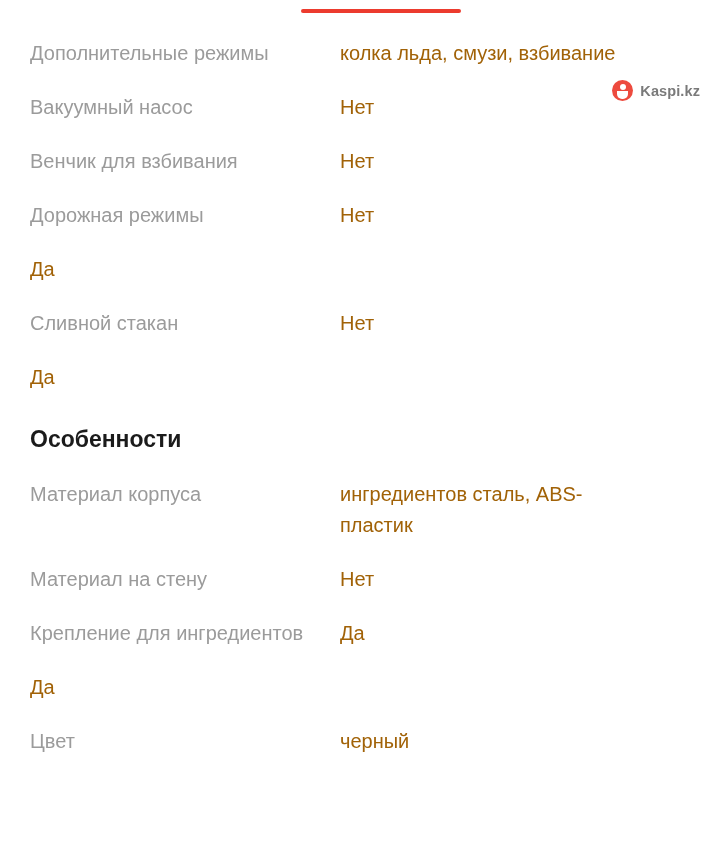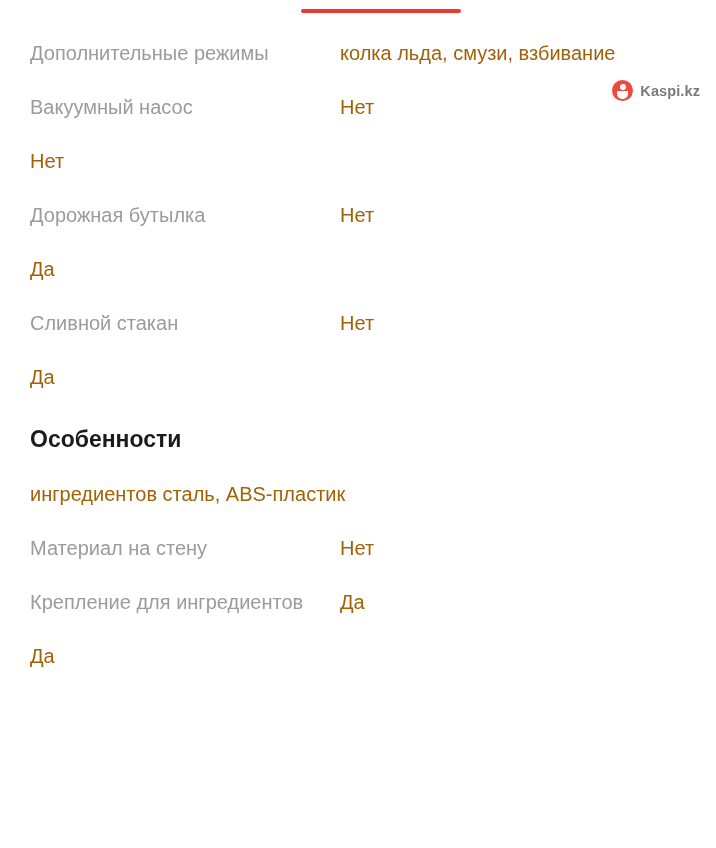--- a/index.html
+++ b/index.html
@@ -139,56 +139,62 @@
       <div class="spec-name">Дополнительные режимы</div>
       <div class="spec-value">колка льда, смузи, взбивание</div>
     </div>
 
     <div class="spec-row">
       <div class="spec-name">Вакуумный насос</div>
       <div class="spec-value">Нет</div>
     </div>
 
     <div class="spec-row">
-      <div class="spec-value">Нет</div>
-    </div>
-
-    <div class="spec-row">
-      <div class="spec-name">Дорожная бутылка</div>
+      <div class="spec-name">Венчик для взбивания</div>
+      <div class="spec-value">Нет</div>
+    </div>
+
+    <div class="spec-row">
+      <div class="spec-name">Дорожная режимы</div>
       <div class="spec-value">Нет</div>
     </div>
 
     <div class="spec-row">
       <div class="spec-value">Да</div>
     </div>
 
     <div class="spec-row">
       <div class="spec-name">Сливной стакан</div>
       <div class="spec-value">Нет</div>
     </div>
 
     <div class="spec-row">
       <div class="spec-value">Да</div>
     </div>
 
     <div class="section-head">Особенности</div>
 
     <div class="spec-row">
+      <div class="spec-name">Материал корпуса</div>
       <div class="spec-value">ингредиентов сталь, ABS-пластик</div>
     </div>
 
     <div class="spec-row">
       <div class="spec-name">Материал на стену</div>
       <div class="spec-value">Нет</div>
     </div>
 
     <div class="spec-row">
       <div class="spec-name">Крепление для ингредиентов</div>
       <div class="spec-value">Да</div>
     </div>
 
     <div class="spec-row">
       <div class="spec-value">Да</div>
     </div>
 
+    <div class="spec-row">
+      <div class="spec-name">Цвет</div>
+      <div class="spec-value">черный</div>
+    </div>
 
   </div>
 </div>
 
 </body></html>

